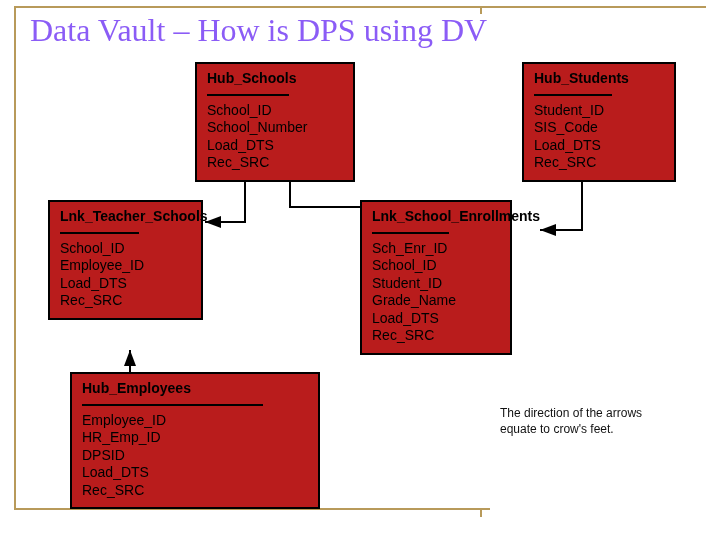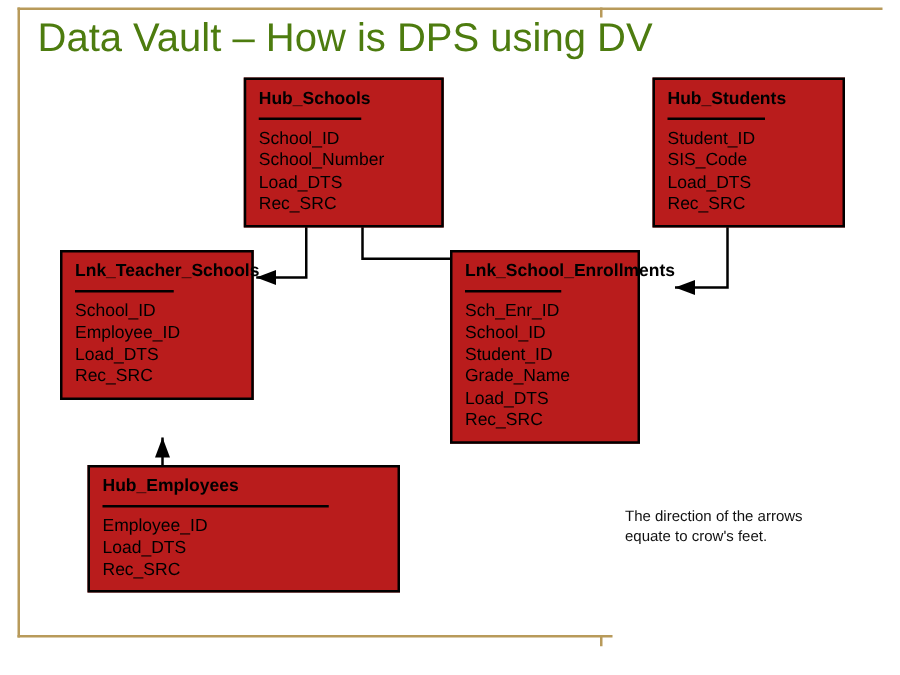--- a/index.html
+++ b/index.html
@@ -35,23 +35,23 @@
     width: 2px;
     height: 8px;
     background: #b89a5a;
     left: 480px;
   }
   .tick.top { top: 6px; }
   .tick.bot { bottom: 23px; }
   .title {
     position: absolute;
     left: 30px; top: 12px;
-    font-family: Liberation Sans, sans-serif;
+    font-family: Liberation Serif, serif;
     font-size: 32px;
-    color: #4d7c0f;
+    color: #8b5cf6;
   }
   .entity {
     position: absolute;
     border: 2px solid #000;
     background: #b91c1c;
     padding: 6px 10px 8px 10px;
     font-size: 14px;
     line-height: 1.25;
   }
   .entity .name {
@@ -138,17 +138,19 @@
   <div>Student_ID</div>
   <div>Grade_Name</div>
   <div>Load_DTS</div>
   <div>Rec_SRC</div>
 </div>
 
 <div class="entity hub-employees" style="left:70px; top:372px; width:250px;">
   <div class="name">Hub_Employees</div>
   <div class="sep"></div>
   <div>Employee_ID</div>
+  <div>HR_Emp_ID</div>
+  <div>DPSID</div>
   <div>Load_DTS</div>
   <div>Rec_SRC</div>
 </div>
 
 <div class="note" style="left:500px; top:405px; width:180px;">The direction of the arrows equate to crow's feet.</div>
 
 </body></html>

